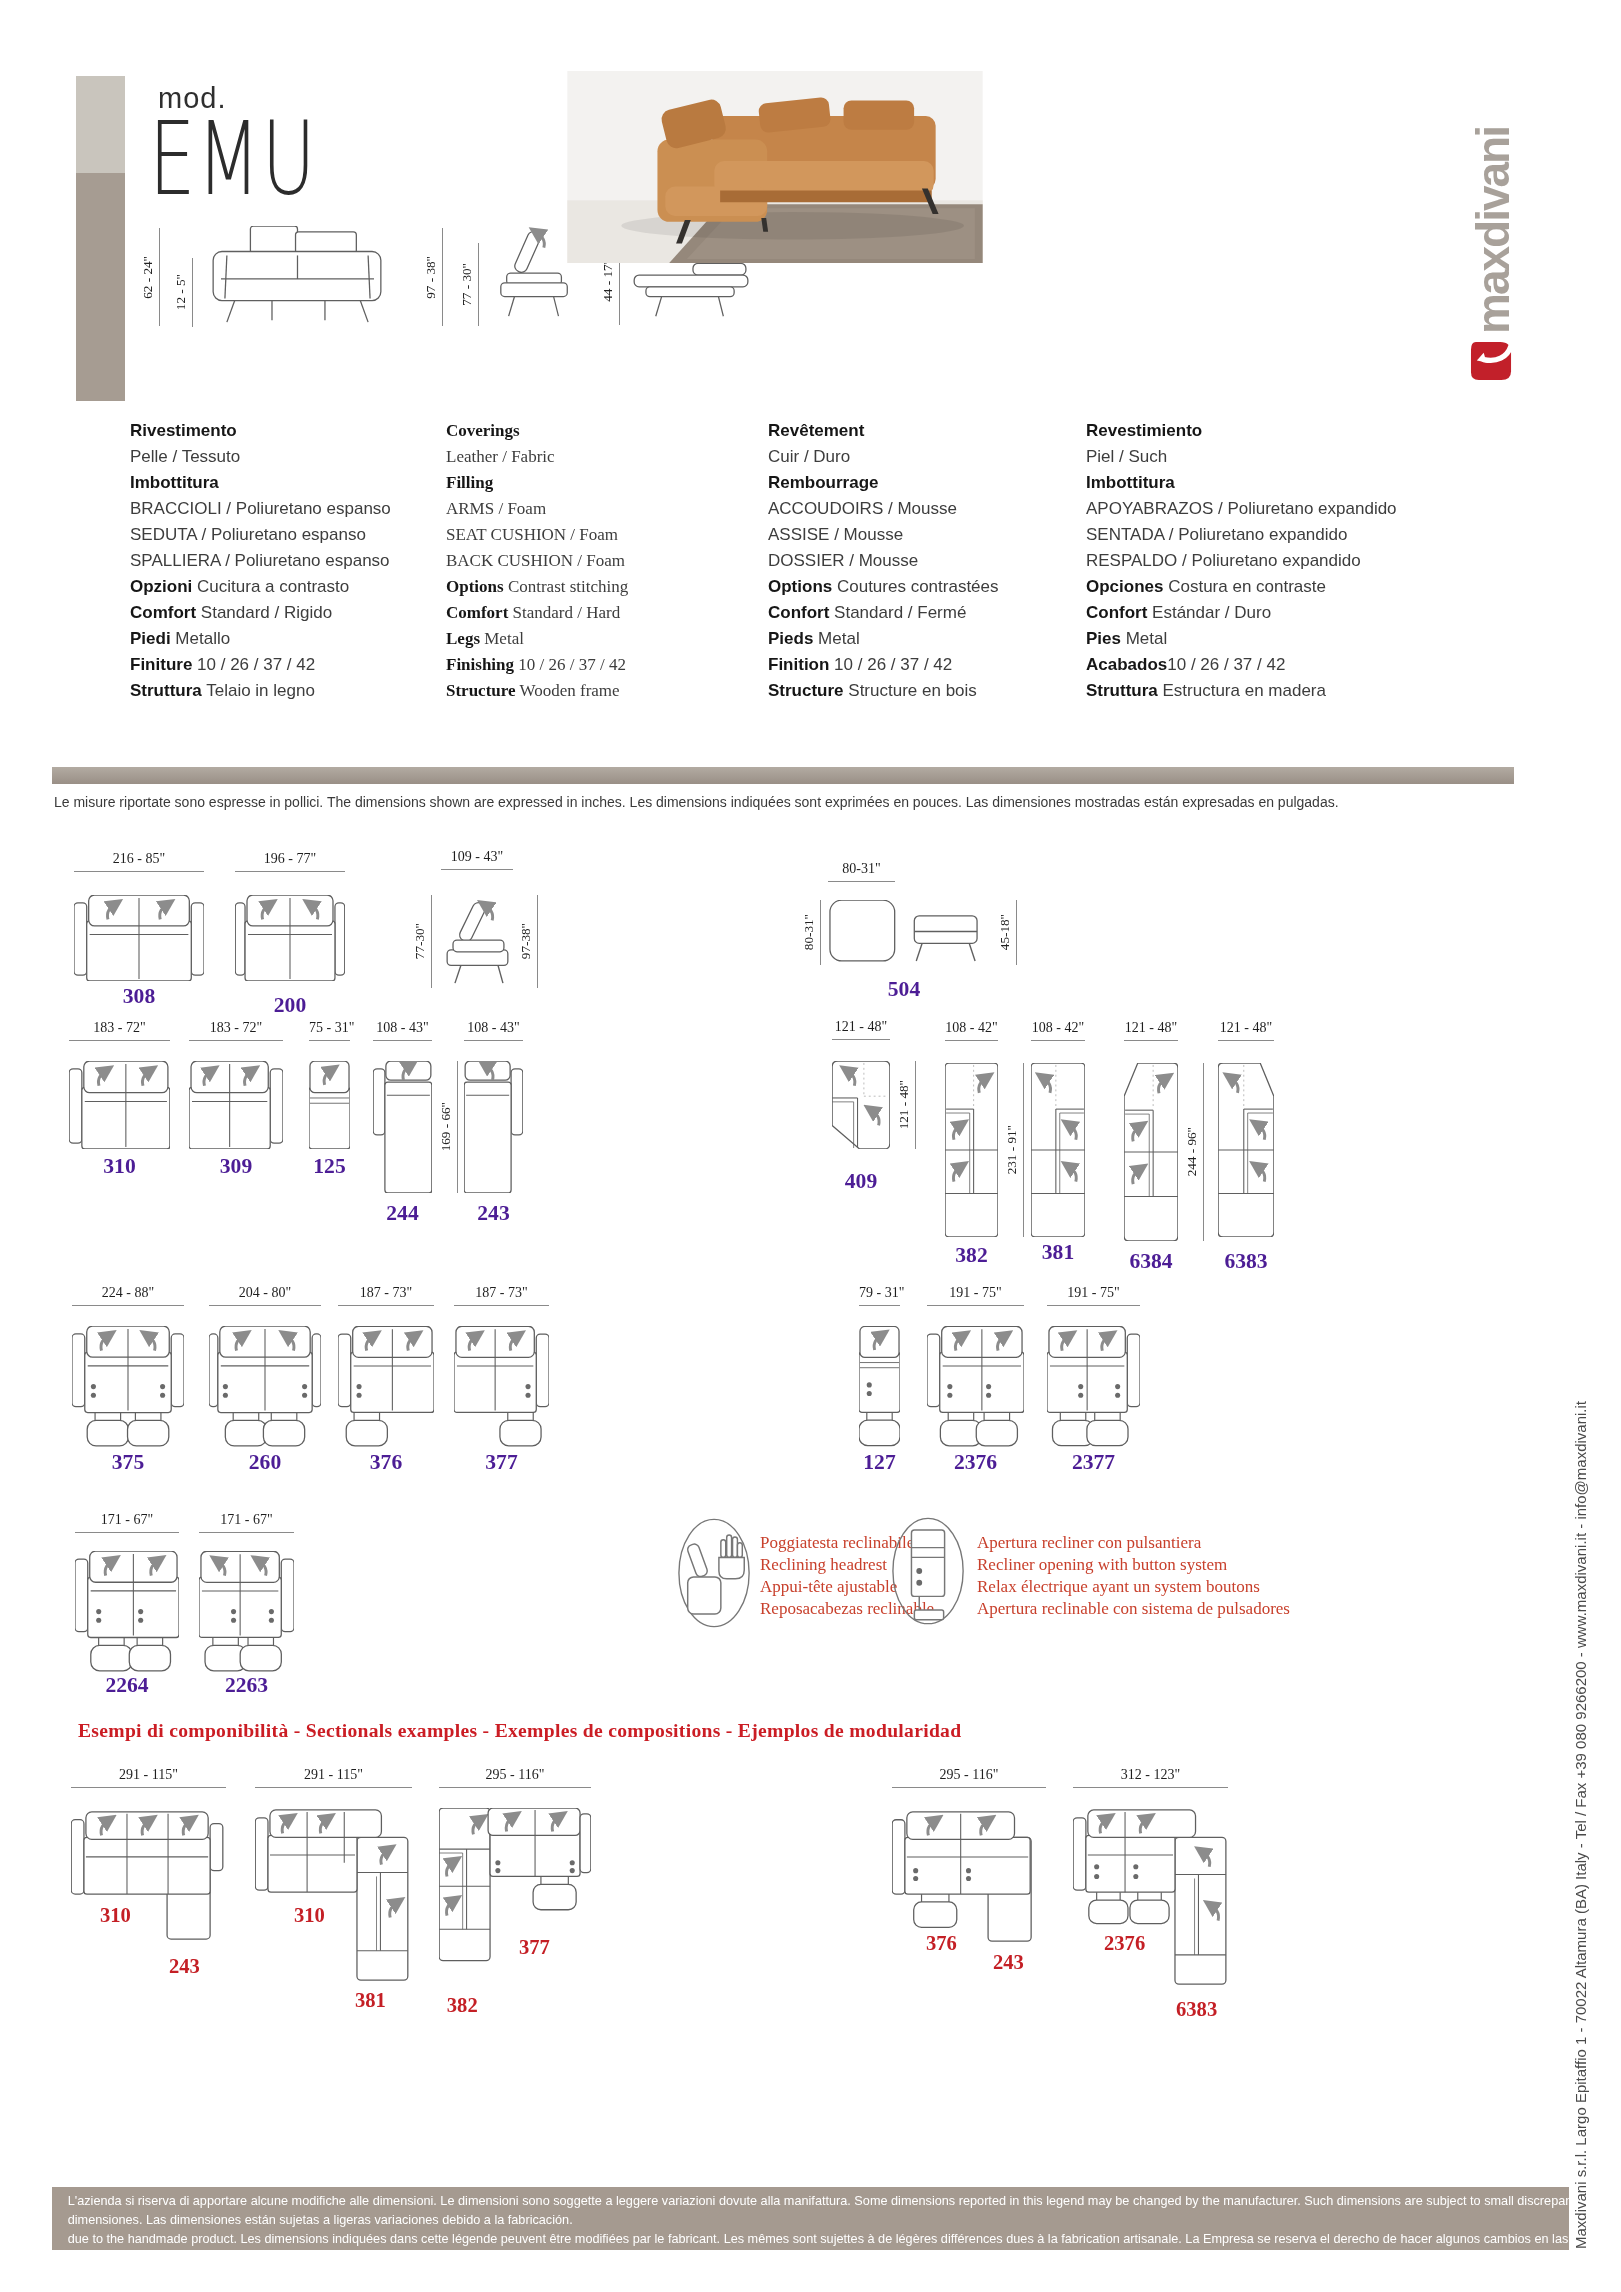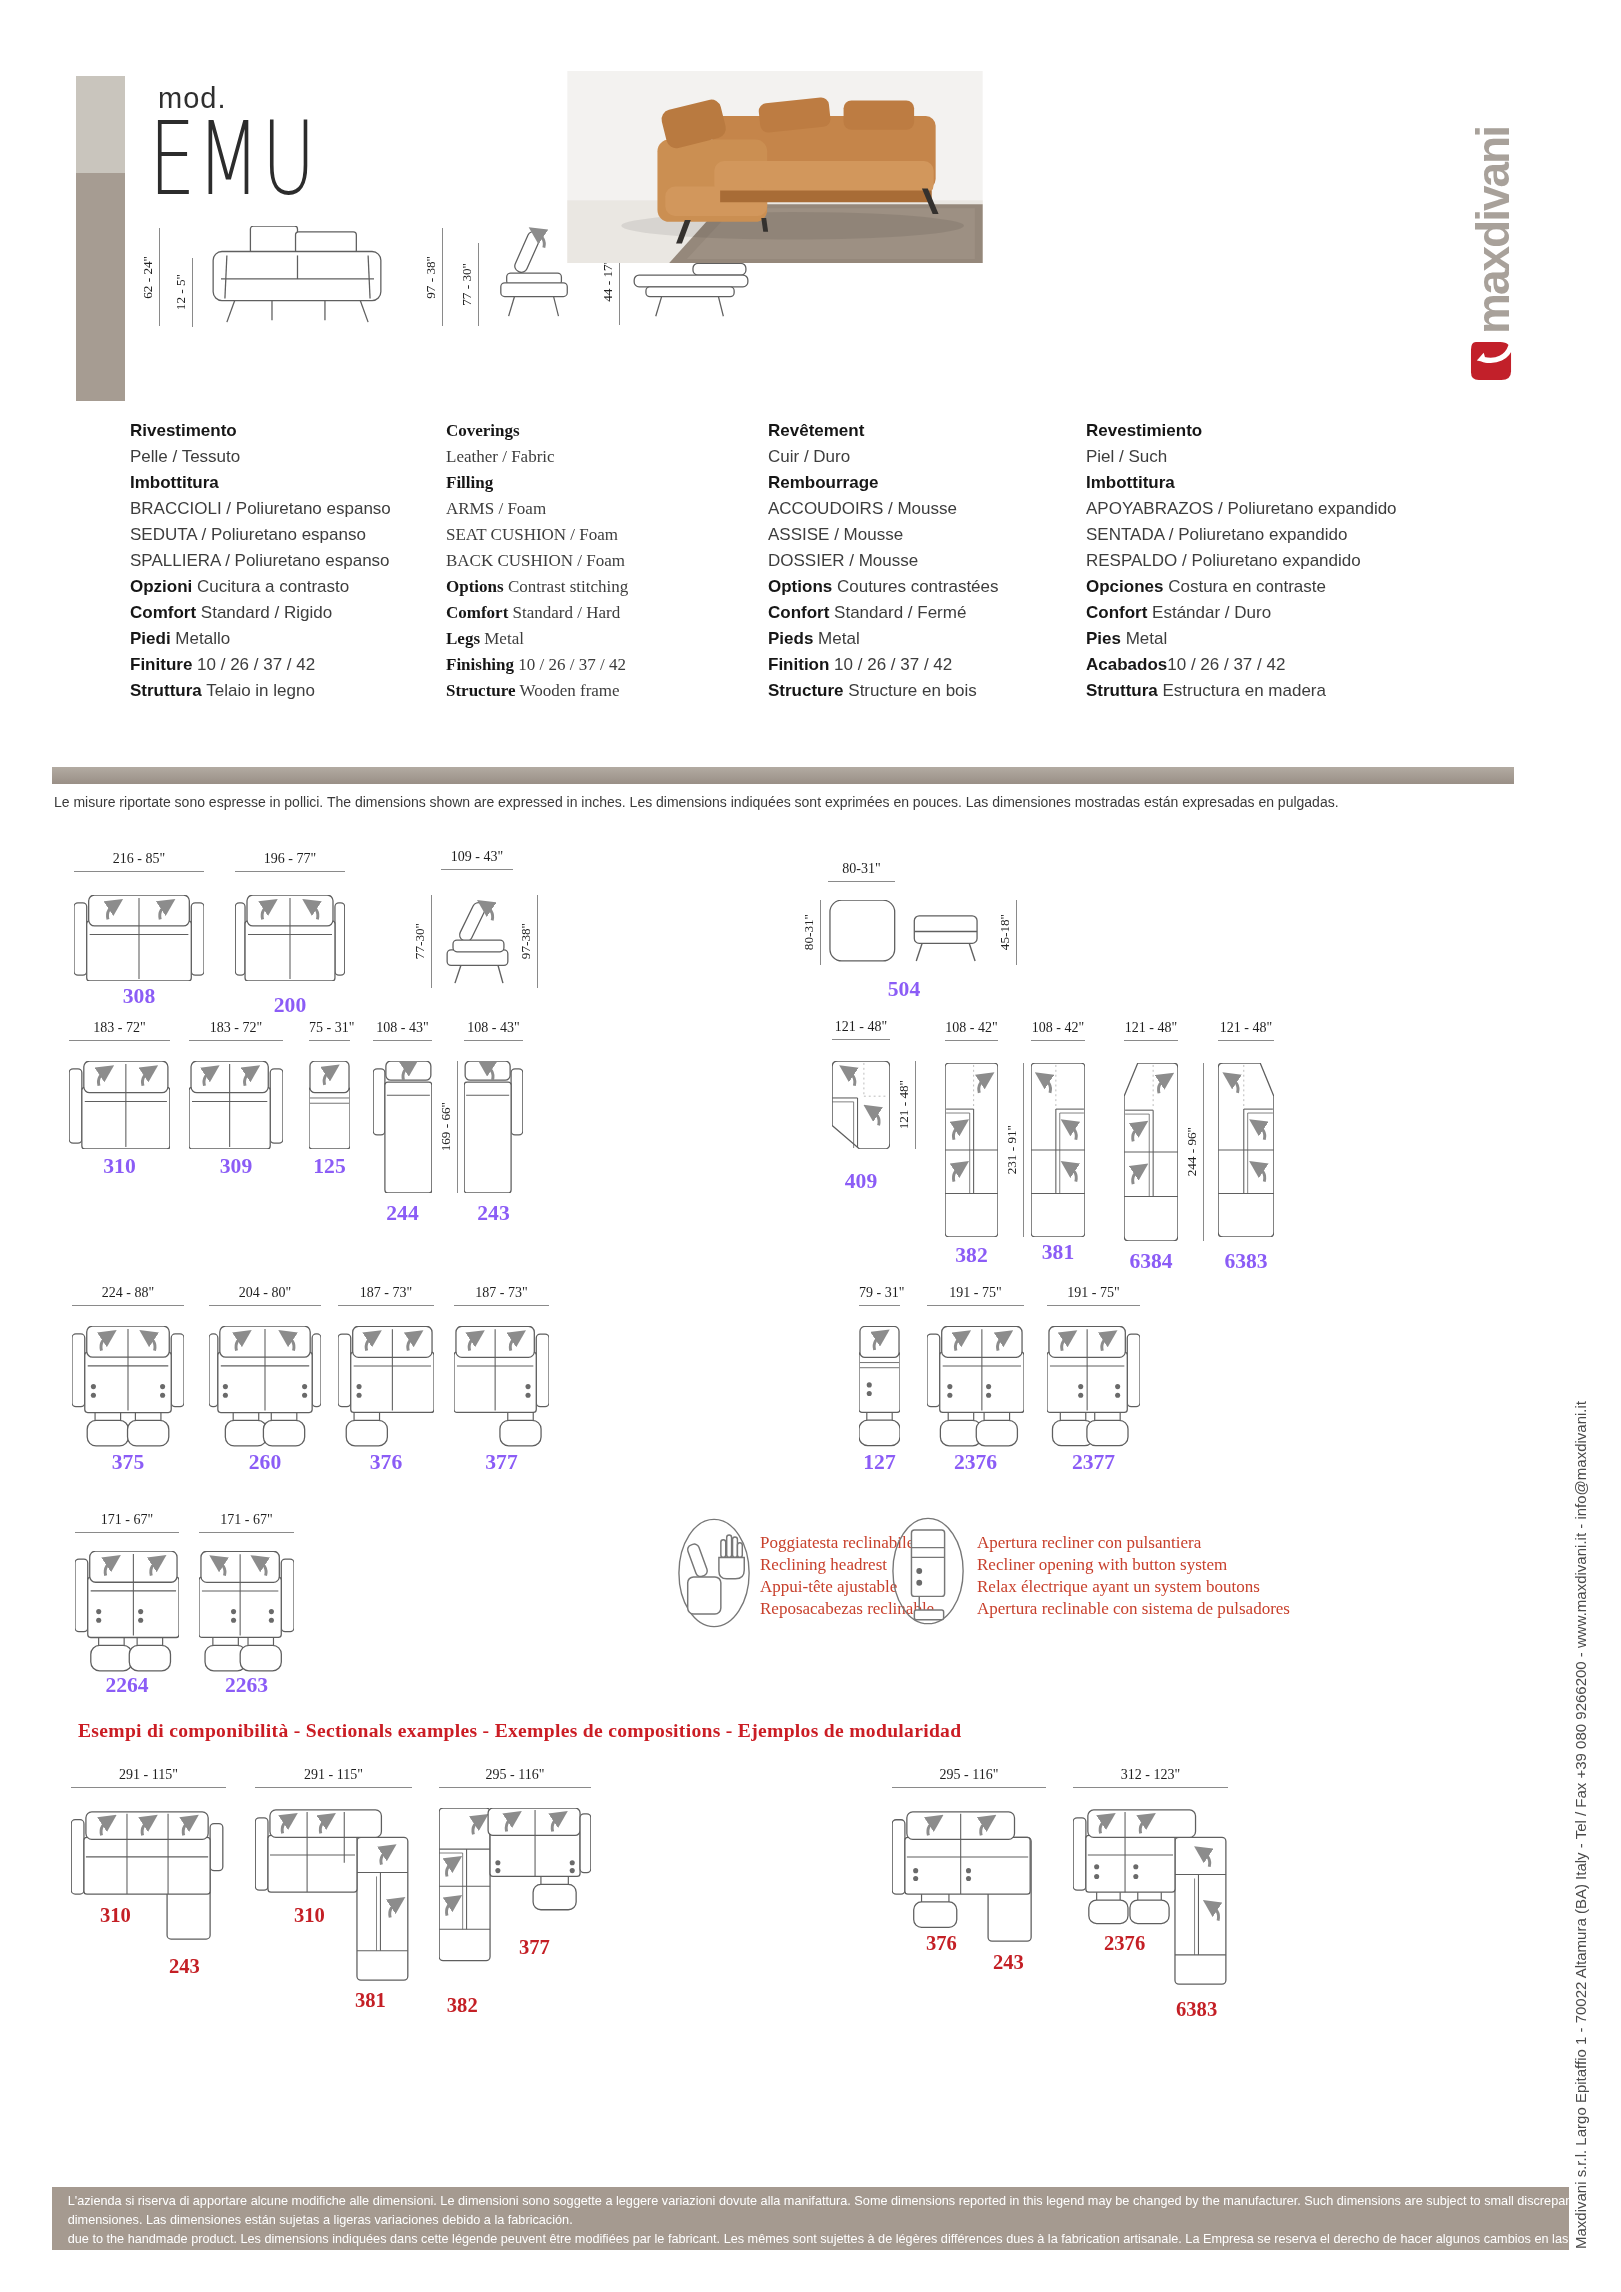--- a/index.html
+++ b/index.html
@@ -27,21 +27,21 @@
   
   .spec-col{position:absolute;top:418px;font-size:17px;line-height:26px;color:#3d3d3d;white-space:nowrap}
   .spec-col b{color:#161616;font-weight:bold}
   
   #sep-bar{position:absolute;left:52px;top:767px;width:1462px;height:16.7px;background:linear-gradient(#b3aba2,#998f86)}
   #units-note{position:absolute;left:54px;top:794px;font-size:14px;color:#3a3a3a}
   
   .fig{position:absolute}
   .dim{position:absolute;top:0;left:0;right:0;text-align:center;font:14px "Liberation Serif",serif;color:#1e1e1e;
     border-bottom:1px solid #8a8a8a;padding-bottom:3.9px;white-space:nowrap}
-  .mnum{position:absolute;left:0;right:0;text-align:center;font:bold 21.6px "Liberation Serif",serif;color:#8b5cf6}
+  .mnum{position:absolute;left:0;right:0;text-align:center;font:bold 21.6px "Liberation Serif",serif;color:#4c1d95}
   .snum{position:absolute;font:bold 20.6px "Liberation Serif",serif;color:#c41f25}
   
   .legend-lines{position:absolute;font:17px/22px "Liberation Serif",serif;color:#c8402c;white-space:nowrap}
   #sectionals-heading{position:absolute;left:78px;top:1720px;font:bold 19.6px "Liberation Serif",serif;color:#cb1d24;letter-spacing:0.3px}
   
   #footer{position:absolute;left:52px;top:2187px;width:1517px;height:63px;background:#a59a90;color:#fff;
     font-size:12.7px;line-height:19px;padding:4.9px 9.8px 0 15.7px;white-space:nowrap;overflow:hidden}
   #contact-line{position:absolute;left:1572px;top:1166px;height:1083px;width:29px;writing-mode:vertical-rl;transform:rotate(180deg);
     font-size:15px;color:#4a4a4a;white-space:nowrap}
   #photo{position:absolute;left:567px;top:71px;width:416px;height:192px}

